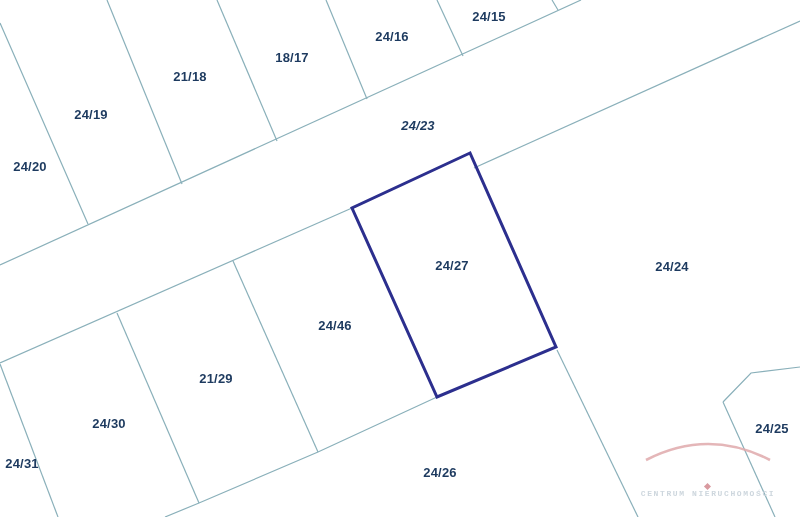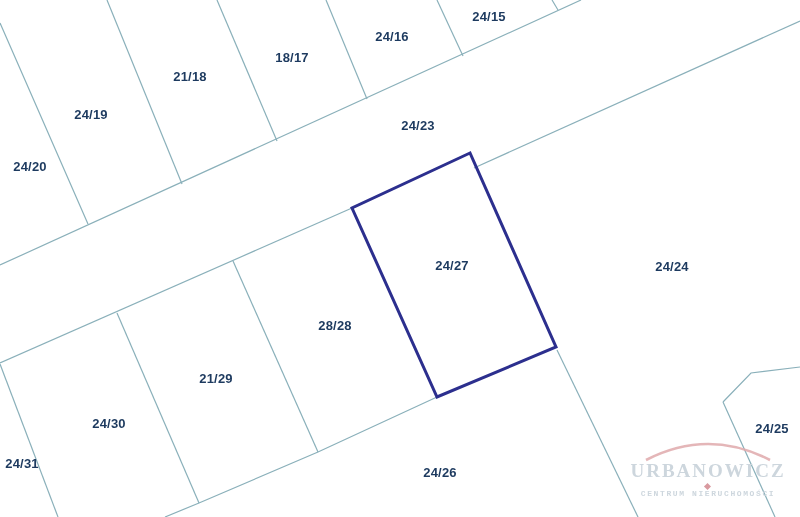--- a/index.html
+++ b/index.html
@@ -110,31 +110,30 @@
       <polyline points="723,402 751,373 800,367" fill="none" stroke="#8ab0ba" stroke-width="1.2"></polyline>
       <polygon points="470,153 352,208 437,397 556,347" fill="none" stroke="#2c2f8e" stroke-width="3" stroke-linejoin="miter"></polygon>
     </svg>
   <div id="labels-layer">
       <span class="parcel-label" style="left: 489px; top: 16px; color: rgb(29, 58, 95);">24/15</span>
       <span class="parcel-label" style="left: 392px; top: 36px; color: rgb(29, 58, 95);">24/16</span>
       <span class="parcel-label" style="left: 292px; top: 57px; color: rgb(29, 58, 95);">18/17</span>
       <span class="parcel-label" style="left: 190px; top: 76px; color: rgb(29, 58, 95);">21/18</span>
       <span class="parcel-label" style="left: 91px; top: 114px; color: rgb(29, 58, 95);">24/19</span>
       <span class="parcel-label" style="left: 30px; top: 166px; color: rgb(29, 58, 95);">24/20</span>
-      <span class="parcel-label" style="left: 418px; top: 125px; color: rgb(29, 58, 95);">24/23</span>
+      <span class="parcel-label" style="left: 418px; top: 125px; color: rgb(29, 58, 95); font-style: italic;">24/23</span>
       <span class="parcel-label" style="left: 672px; top: 266px; color: rgb(29, 58, 95);">24/24</span>
       <span class="parcel-label" style="left: 452px; top: 265px; color: rgb(29, 58, 95);">24/27</span>
-      <span class="parcel-label" style="left: 335px; top: 325px; color: rgb(29, 58, 95);">28/28</span>
+      <span class="parcel-label" style="left: 335px; top: 325px; color: rgb(29, 58, 95);">24/46</span>
       <span class="parcel-label" style="left: 216px; top: 378px; color: rgb(29, 58, 95);">21/29</span>
       <span class="parcel-label" style="left: 109px; top: 423px; color: rgb(29, 58, 95);">24/30</span>
       <span class="parcel-label" style="left: 22px; top: 463px; color: rgb(29, 58, 95);">24/31</span>
       <span class="parcel-label" style="left: 440px; top: 472px; color: rgb(29, 58, 95);">24/26</span>
       <span class="parcel-label" style="left: 772px; top: 428px; color: rgb(29, 58, 95);">24/25</span>
     </div>
   <div class="watermark">
     <svg class="wm-arc" width="140" height="26" viewBox="0 0 140 26">
       <path d="M 4 24 Q 66 -8 128 24" fill="none" stroke="#dfa9ac" stroke-width="2.6" opacity="0.85"></path>
     </svg>
-    <div class="wm-title">URBANOWICZ</div>
     <div class="wm-diamond"></div>
     <div class="wm-subtitle">CENTRUM NIERUCHOMOŚCI</div>
   </div>
 </div>
 
 </body></html>

